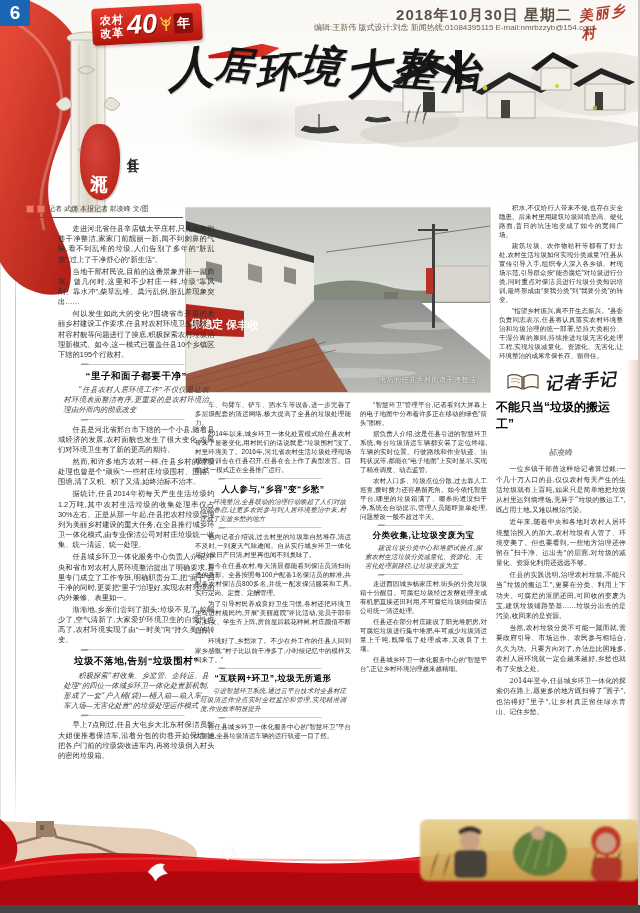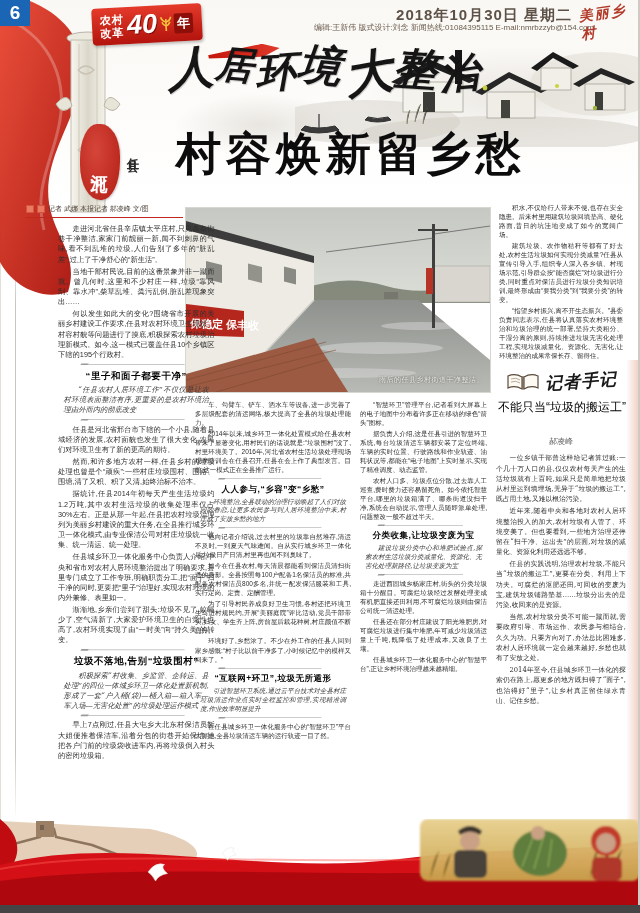--- a/index.html
+++ b/index.html
@@ -70,21 +70,21 @@
   .it-subhead{font-weight:900;text-align:center;font-size:17px;margin:7px 0 5px;color:#000;letter-spacing:1px;}
   .it-intro{font-family:"DejaVu Serif",serif;font-style:italic;text-align:justify;line-height:1.38;
     color:#3c3c3c;padding:0 10px;margin:0 0 4px;text-indent:2em;}
   .it-divider{height:0;border-top:1px solid #9a9a9a;width:62%;margin:8px auto;position:relative;}
   .it-divider::before{content:"";position:absolute;left:-12px;top:-2px;width:13px;height:3px;background:#9a9a9a;transform:skewX(-35deg);}
   
   .notes{position:absolute;left:496px;top:368px;width:130px;height:460px;z-index:5;overflow:hidden;}
   .notes .logo-row{display:flex;align-items:center;justify-content:center;gap:5px;margin:2px 0 6px;}
   .notes .logo-text{font-family:"DejaVu Serif",serif;font-weight:bold;font-style:italic;font-size:17px;
     color:#1a1a1a;transform:rotate(-4deg);letter-spacing:1px;}
-  .notes .title{font-weight:400;font-size:12px;text-align:right;margin:2px 0 20px;color:#000;}
+  .notes .title{font-weight:700;font-size:12px;text-align:left;margin:2px 0 14px;color:#000;}
   .notes .author{text-align:center;font-size:8px;color:#555;margin-bottom:6px;}
   .notes .shrink{font-family:"DejaVu Serif",serif;}
   .notes .it-p{line-height:1.52;}
   
   .pink-edge{position:absolute;right:0;top:360px;width:14px;height:470px;z-index:4;
     background:linear-gradient(90deg,transparent,#efc8ba 85%);opacity:.8;}
   .scanline{position:absolute;left:15px;top:235px;width:1px;height:585px;z-index:2;opacity:.55;
     background:linear-gradient(180deg,transparent,#9d938c 12%,#9d938c 88%,transparent);}
   .right-edge{position:absolute;right:0;top:0;width:2px;height:100%;background:#cfcac4;z-index:9;}
   .bottom-decor{position:absolute;left:0;bottom:8px;width:640px;height:86px;z-index:6;}
@@ -184,21 +184,20 @@
 
   <div class="banner-title"><span class="it-char">人</span><span class="it-char">居</span><span class="it-char">环</span><span class="it-char">境</span><span class="it-char">大</span><span class="it-char">整</span><span class="it-char">治</span></div>
 
   <div class="seal">
     <span class="vtxt">河北</span>
   </div>
   <div class="county">
     <span class="vtxt">任县</span>
   </div>
 
-  <h1 class="headline" style="margin:0;">村容焕新留乡愁</h1>
 
   <div class="byline">
     <span class="sq"></span>
     <span class="sq"></span>
     <span>记者 武娜 本报记者 郝凌峰 文/图</span>
   </div>
 
   <div class="photo">
     <svg viewBox="0 0 304 184" width="304" height="184">
       <defs>

